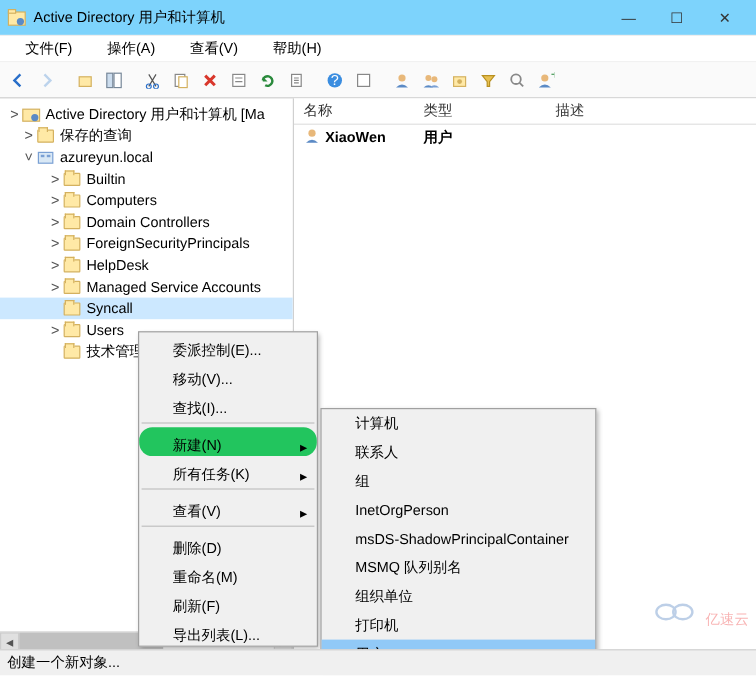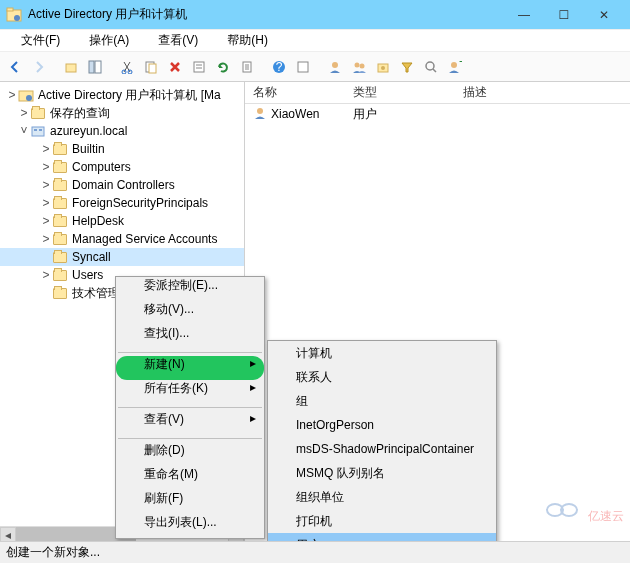--- a/index.html
+++ b/index.html
@@ -17,24 +17,24 @@
 .content { display: flex; height: 460px; }
 .tree { width: 245px; border-right: 1px solid #d0d0d0; overflow: hidden; padding-top: 4px; position: relative; }
 .tree-row { height: 18px; display: flex; align-items: center; padding-left: 6px; white-space: nowrap; }
 .tree-row .tw { width: 12px; text-align: center; color: #555; }
 .tree-row .ic { width: 16px; height: 16px; display: inline-flex; align-items: center; justify-content: center; margin-right: 4px; }
 .tree-row.selected { background: #cce8ff; }
 .list { flex: 1; }
 .list-head { height: 22px; display: flex; align-items: center; border-bottom: 1px solid #e0e0e0; background: #fff; }
 .list-head div { padding: 0 8px; color: #333; }
 .list-row { height: 20px; display: flex; align-items: center; }
-.list-row div { padding: 0 8px; display: flex; align-items: center; gap: 4px; }
+.list-row div { padding: 0 8px; display: flex; align-items: center; gap: 4px; font-weight: bold; }
 .statusbar { position: absolute; bottom: 0; left: 0; right: 0; height: 22px; border-top: 1px solid #d0d0d0; display: flex; align-items: center; padding: 0 6px; background: #f0f0f0; }
 .ctxmenu { position: absolute; background: #f0f0f0; border: 1px solid #a0a0a0; box-shadow: 2px 2px 4px rgba(0,0,0,0.3); min-width: 150px; }
-.ctxmenu .mi { height: 24px; display: flex; align-items: flex-start; padding: 0 22px 0 28px; position: relative; white-space: nowrap; }
+.ctxmenu .mi { height: 24px; display: flex; align-items: flex-end; padding: 0 22px 0 28px; position: relative; white-space: nowrap; }
 .ctxmenu .mi.hl { background: #22c55e; border-radius: 11px; }
 .ctxmenu .mi .arrow { position: absolute; right: 8px; }
 .ctxmenu .msep { height: 1px; background: #c0c0c0; margin: 3px 2px; }
 .submenu { position: absolute; background: #f0f0f0; border: 1px solid #a0a0a0; box-shadow: 2px 2px 4px rgba(0,0,0,0.3); min-width: 220px; }
 .submenu .mi { height: 24px; display: flex; align-items: center; padding: 0 22px 0 28px; white-space: nowrap; }
 .submenu .mi.hl { background: #91c9f7; }
 .hscroll { position: absolute; bottom: 0; left: 0; right: 0; height: 16px; background: #f0f0f0; border-top: 1px solid #ddd; display: flex; }
 .hscroll .btn { width: 16px; background: #e0e0e0; border: 1px solid #ccc; display:flex;align-items:center;justify-content:center;color:#555;}
 .hscroll .track { flex: 1; background: #f0f0f0; position: relative; }
 .hscroll .thumb { position: absolute; left: 0; top: 0; bottom: 0; width: 120px; background: #c0c0c0; }

